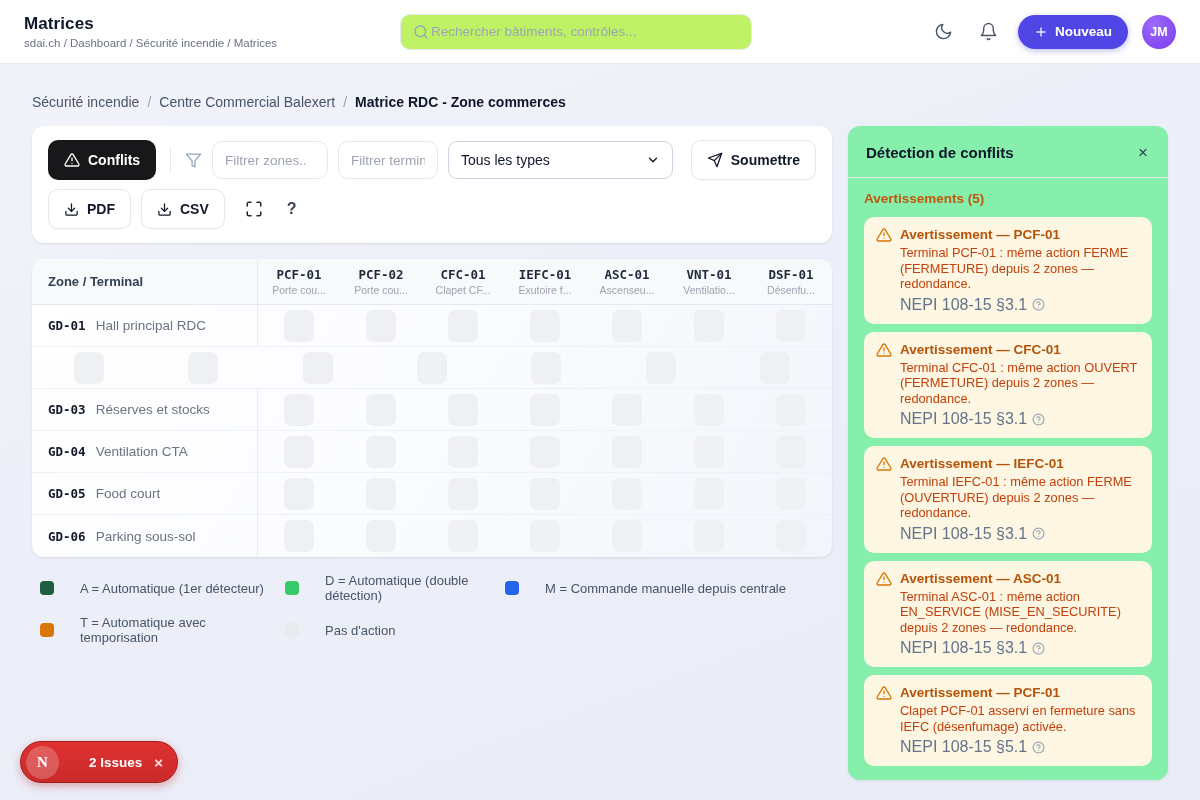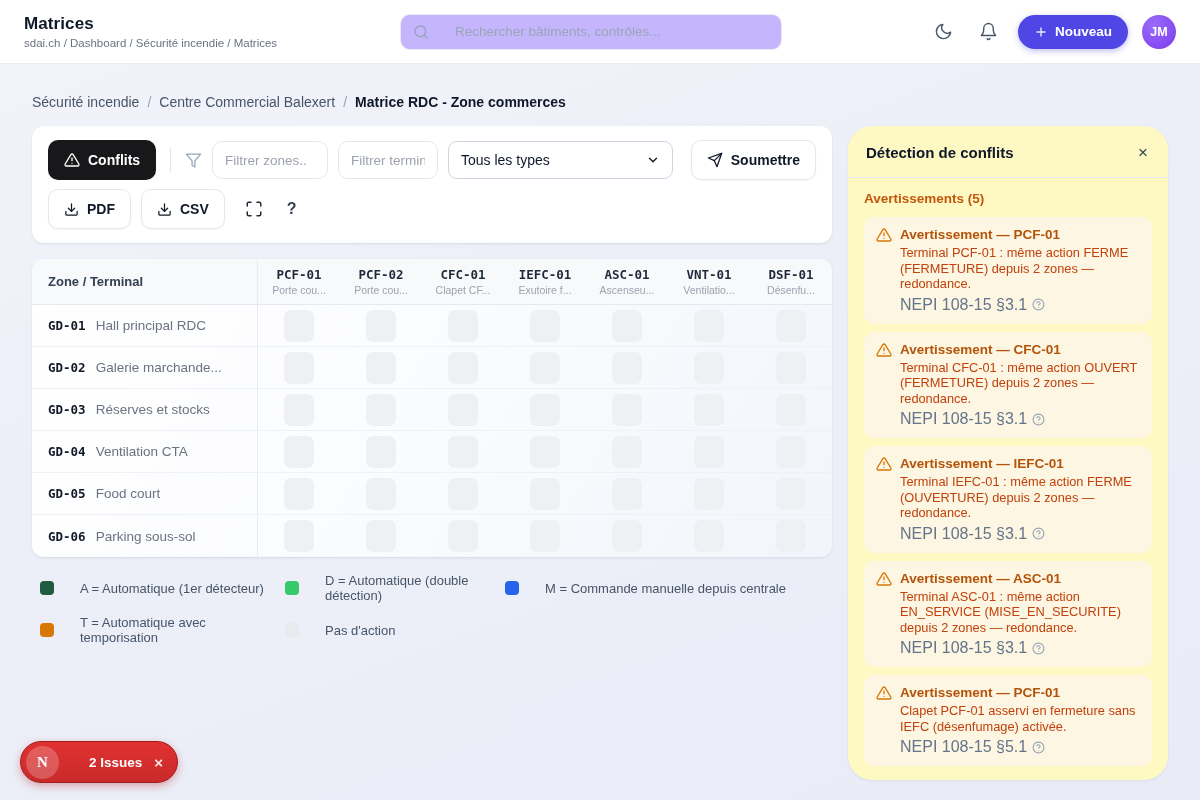--- a/index.html
+++ b/index.html
@@ -13,22 +13,22 @@
 
   
   .topbar {
     height:64px; background:#ffffff; border-bottom:1px solid #e8eaf0;
     display:flex; align-items:center; padding:0 24px; gap:16px;
   }
   .brand { width:360px; }
   .app-title { font-size:17px; font-weight:bold; color:#0f172a; letter-spacing:.1px; }
   .app-crumb { font-size:11.5px; color:#6b7280; margin-top:3px; }
   .search {
-    width:382px; height:36px; background:#c4b5fd; border:1px solid #e7ebf1;
-    border-radius:10px; display:flex; align-items:center; gap:26px; padding:0 12px;
+    width:352px; height:36px; background:#bef264; border:1px solid #e7ebf1;
+    border-radius:10px; display:flex; align-items:center; gap:2px; padding:0 12px;
   }
   .search svg { flex:0 0 auto; stroke:#94a3b8; }
   .search input {
     border:none; outline:none; background:transparent; flex:1;
     font-size:13.5px; color:#334155; font-family:"Liberation Sans",sans-serif;
   }
   .search input::placeholder { color:#9aa6b5; }
   .top-actions { margin-left:auto; display:flex; align-items:center; gap:14px; }
   .icon-btn { background:none; border:none; cursor:pointer; display:flex; align-items:center; padding:6px; }
   .icon-btn svg { stroke:#475569; }
@@ -120,21 +120,21 @@
 
   
   .legend {
     margin-top:16px; display:grid; grid-template-columns:245px 220px auto;
     row-gap:12px; padding-left:8px;
   }
   .lg-item { display:flex; align-items:center; gap:26px; font-size:13px; color:#475569; }
   .lg-swatch { width:14px; height:14px; border-radius:4px; flex:0 0 auto; }
 
   
-  .panel { background:#fef9c3; border-radius:24px; box-shadow:0 1px 3px rgba(15,23,42,.07); overflow:hidden; }
+  .panel { background:#86efac; border-radius:12px; box-shadow:0 1px 3px rgba(15,23,42,.07); overflow:hidden; }
   .panel-head {
     display:flex; align-items:center; justify-content:space-between;
     padding:16px 18px 14px 18px; border-bottom:1px solid #e8eaf0;
   }
   .panel-title { font-size:15px; font-weight:bold; color:#0f172a; }
   .panel-close { background:none; border:none; cursor:pointer; font-size:17px; color:#334155; line-height:1; padding:2px; }
   .panel-body { padding:13px 16px 14px 16px; }
   .section-label { font-size:13.5px; font-weight:bold; color:#c2570c; margin-bottom:11px; }
   .warn-card {
     background:#fcf6e2; border-radius:10px; padding:9px 12px 10px 12px; margin-bottom:8px;
@@ -333,24 +333,20 @@
                 </div>
                 <div class="mcell">
                   <div class="chip"></div>
                 </div>
                 <div class="mcell">
                   <div class="chip"></div>
                 </div>
               </div>
             </div>
             <div class="mrow">
-              <div class="zonecol">
-                <span class="zcode">GD-02</span>
-                <span class="zname">Galerie marchande...</span>
-              </div>
               <div class="mcells">
                 <div class="mcell">
                   <div class="chip"></div>
                 </div>
                 <div class="mcell">
                   <div class="chip"></div>
                 </div>
                 <div class="mcell">
                   <div class="chip"></div>
                 </div>

